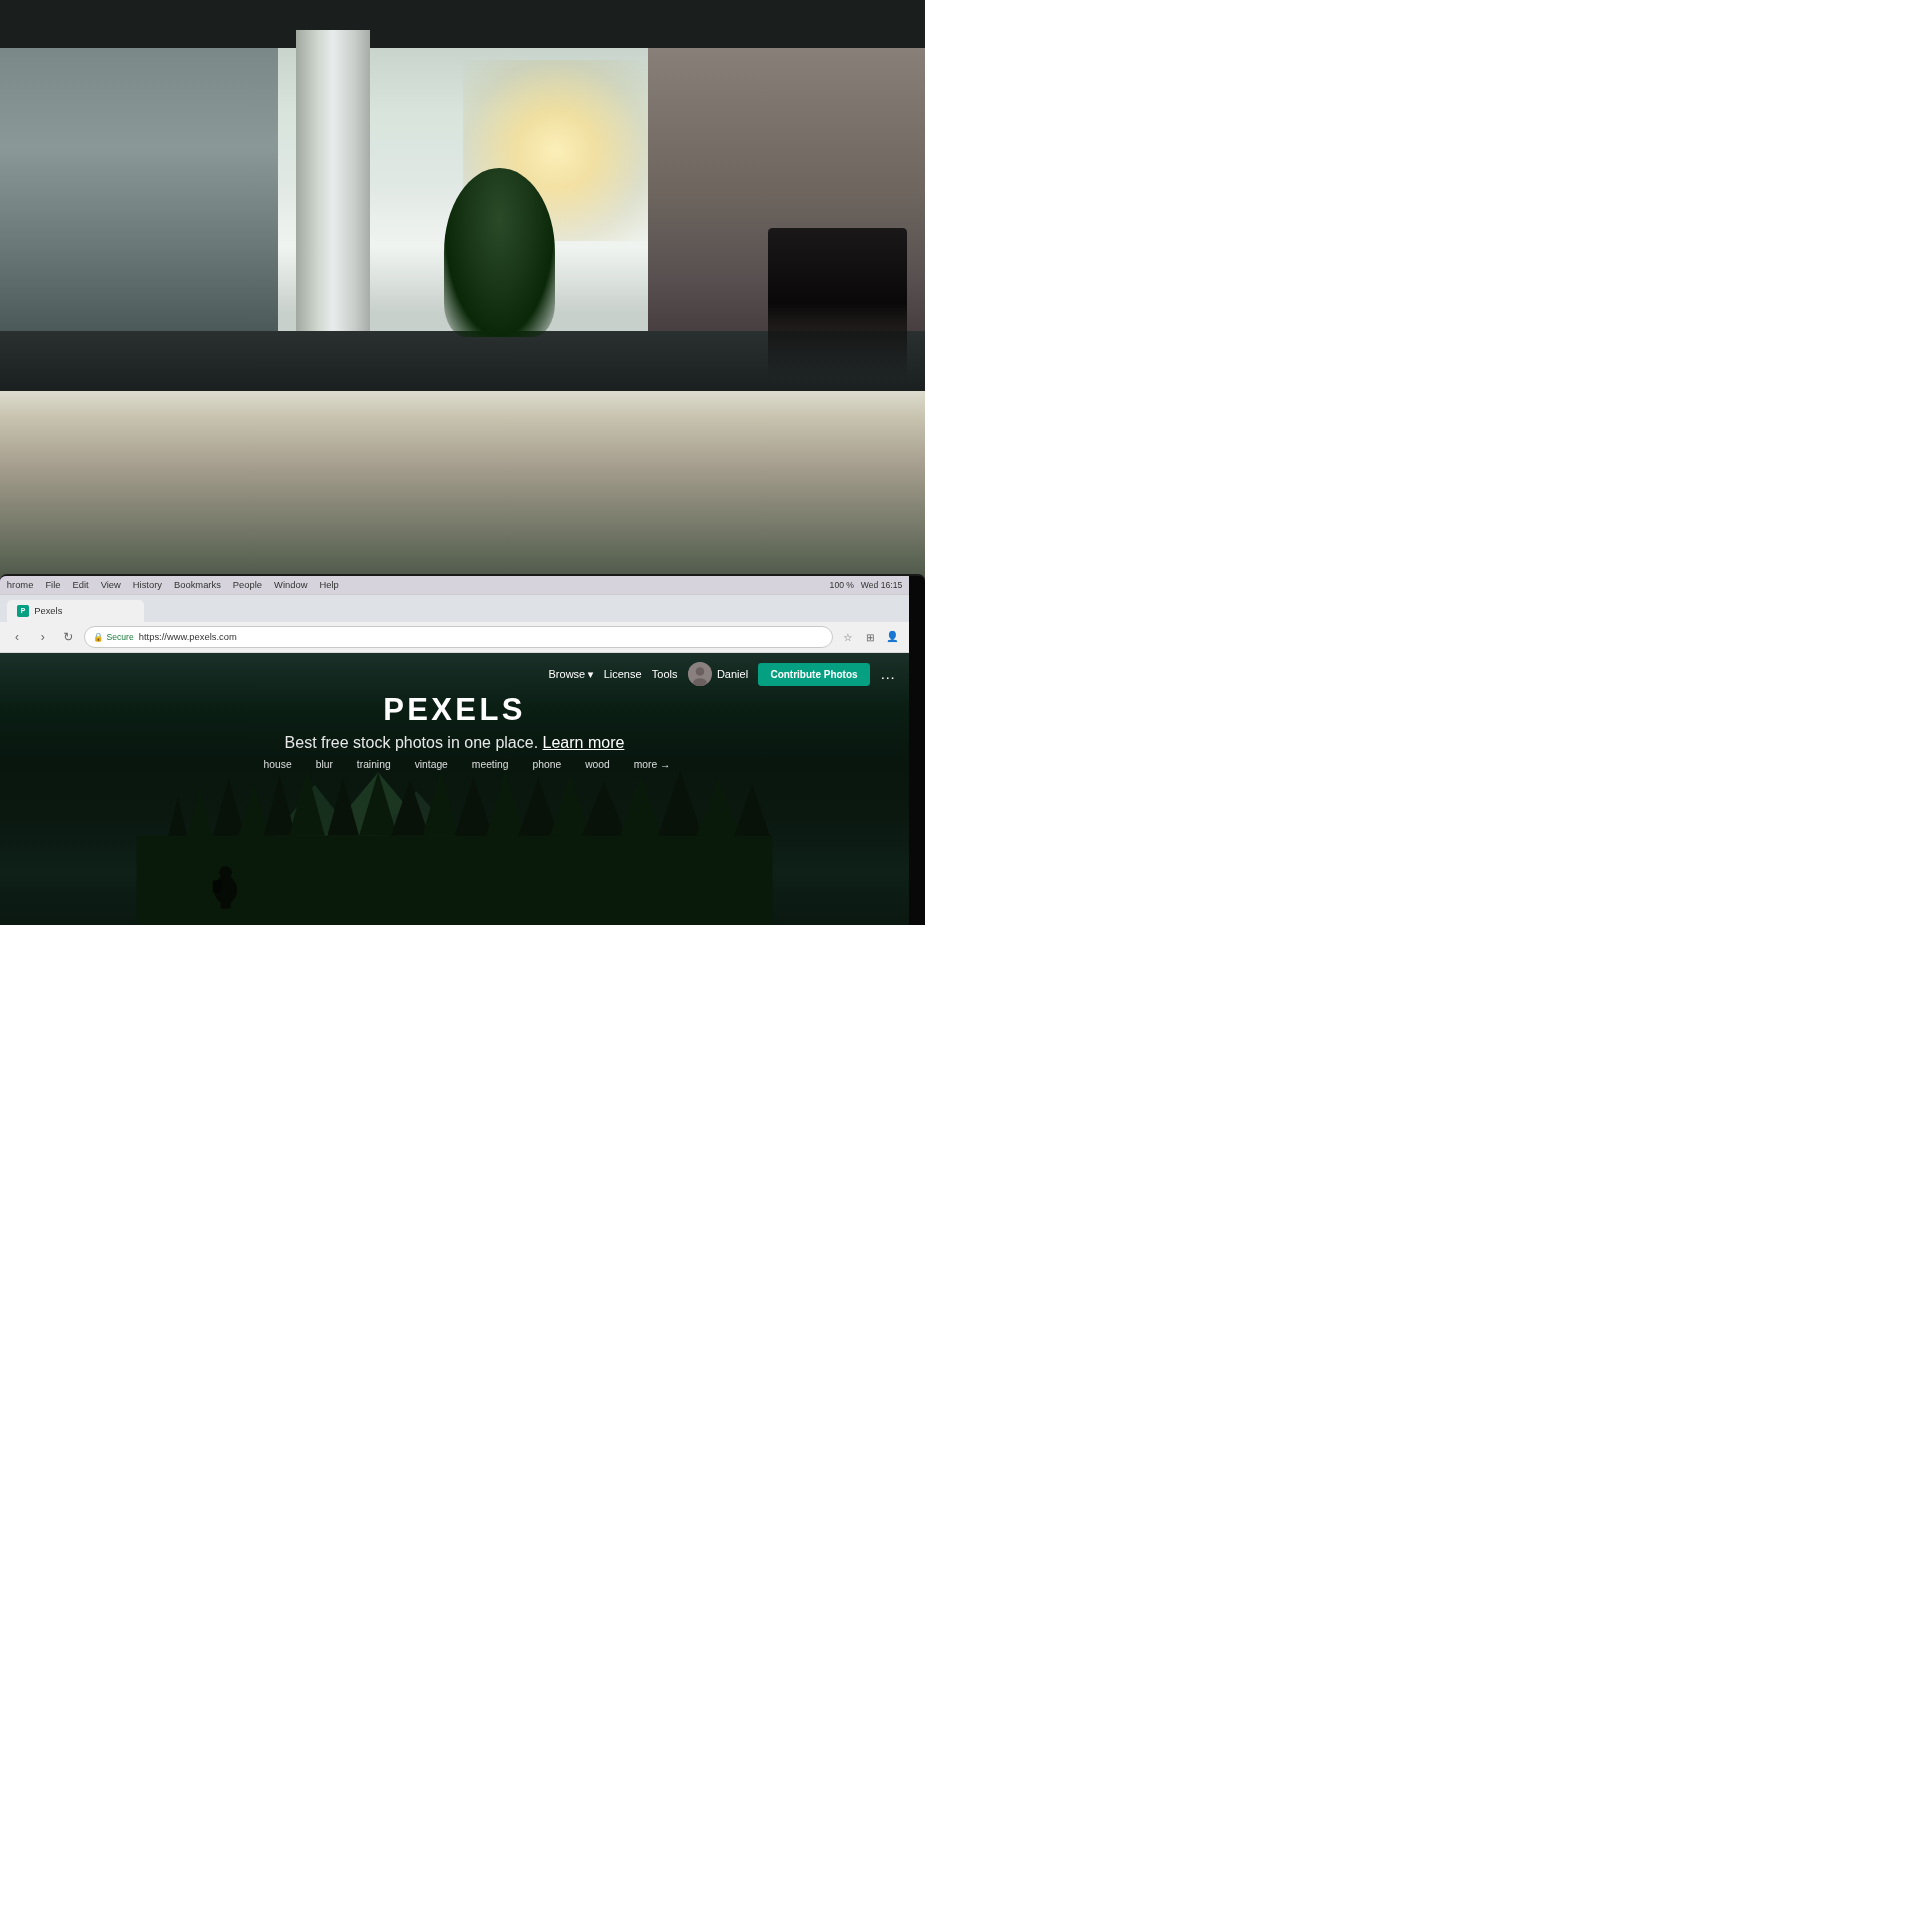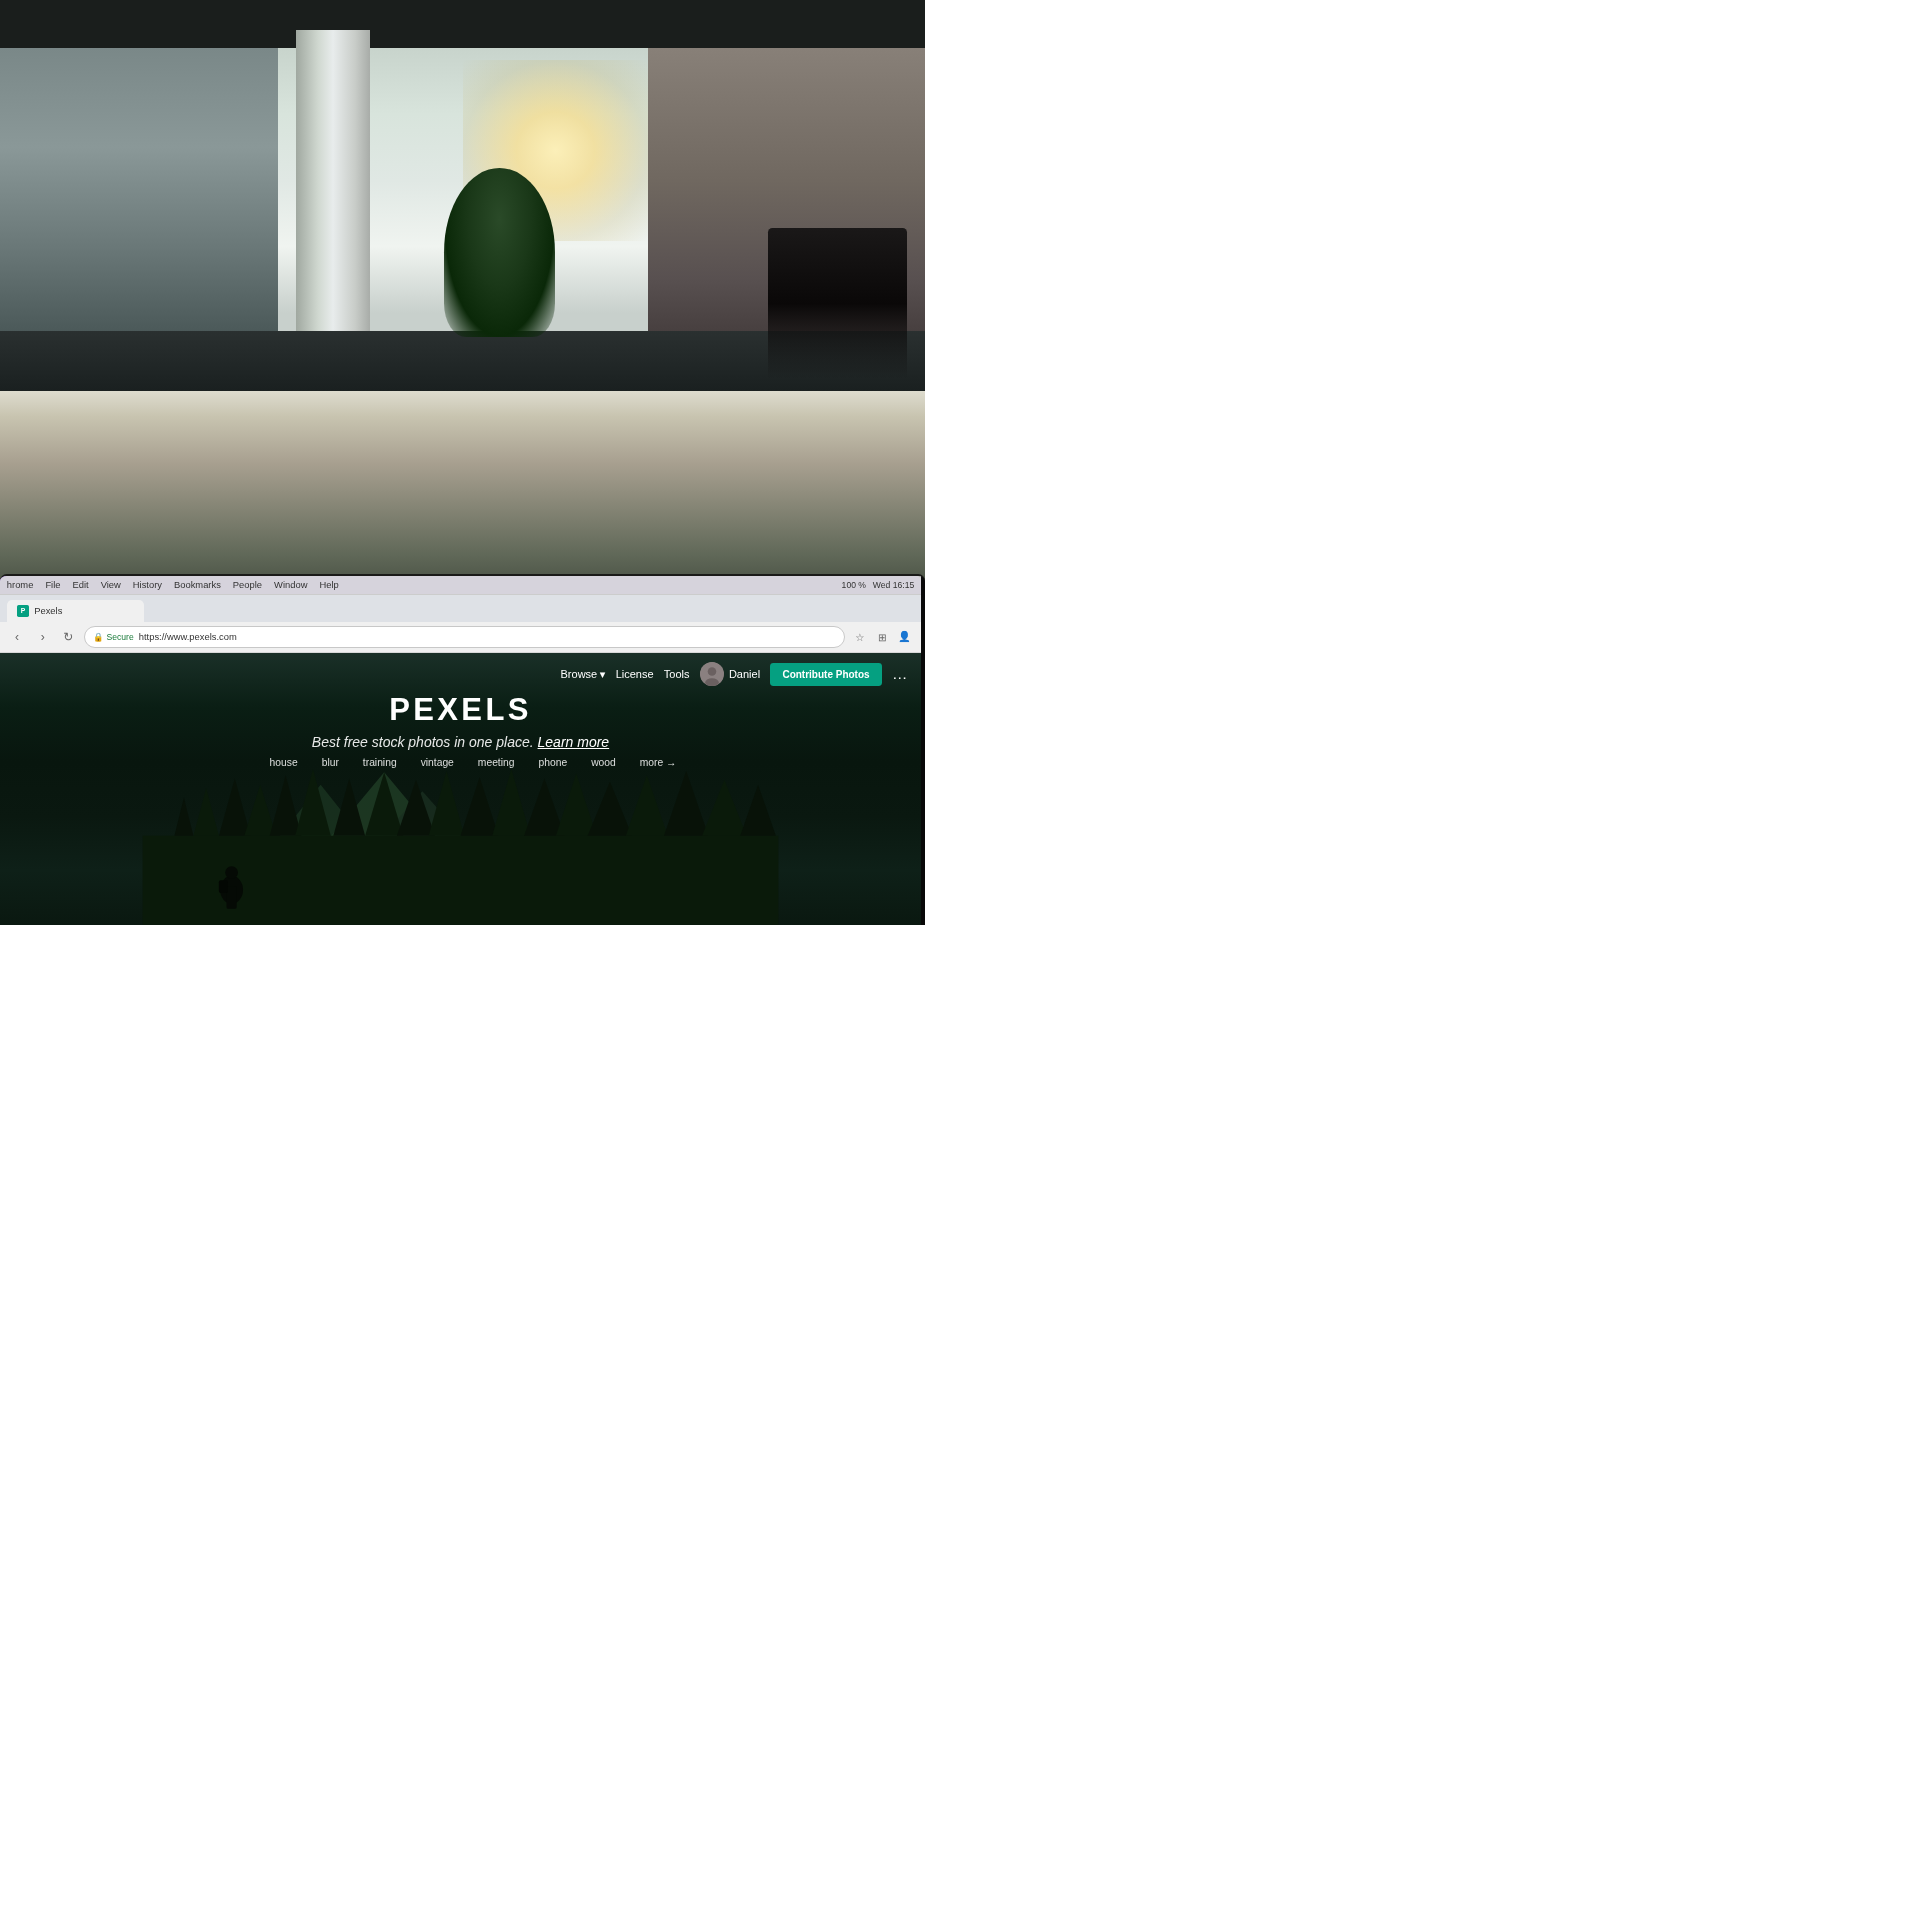--- a/index.html
+++ b/index.html
@@ -126,21 +126,21 @@
       height: 38%;
       background: #080808;
       border-top: 2.6px solid #1a1a18;
       border-radius: 6.8px 6.8px 0 0;
       overflow: hidden;
     }
 
     
     .browser-chrome {
       position: absolute;
-      top: 0; left: 0; right: 4px;
+      top: 0; left: 0; right: 16px;
       height: 100%;
       background: #6d28d9;
       border-radius: 5.1px 5.1px 0 0;
     }
 
     
     .tab-bar {
       height: 27px;
       background: #dee1e6;
       display: flex;
@@ -598,21 +598,21 @@
               </div>
               <span class="user-name">Daniel</span>
             </div>
             <button class="contribute-btn">Contribute Photos</button>
             <span class="more-btn">…</span>
           </div>
         </div>
 
         <div class="hero-text-area">
           <div class="pexels-logo">PEXELS</div>
-          <div style="color:rgba(255,255,255,0.9);font-size:14px;font-style:italic;">
+          <div style="color:rgba(255,255,255,0.9);font-size:16px;">
             <span>Best free stock photos in one place.</span>
             <a class="tagline-link">Learn more</a>
           </div>
 
 
           <div class="search-suggestions">
             <span class="suggestion-tag">house</span>
             <span class="suggestion-tag">blur</span>
             <span class="suggestion-tag">training</span>
             <span class="suggestion-tag">vintage</span>

